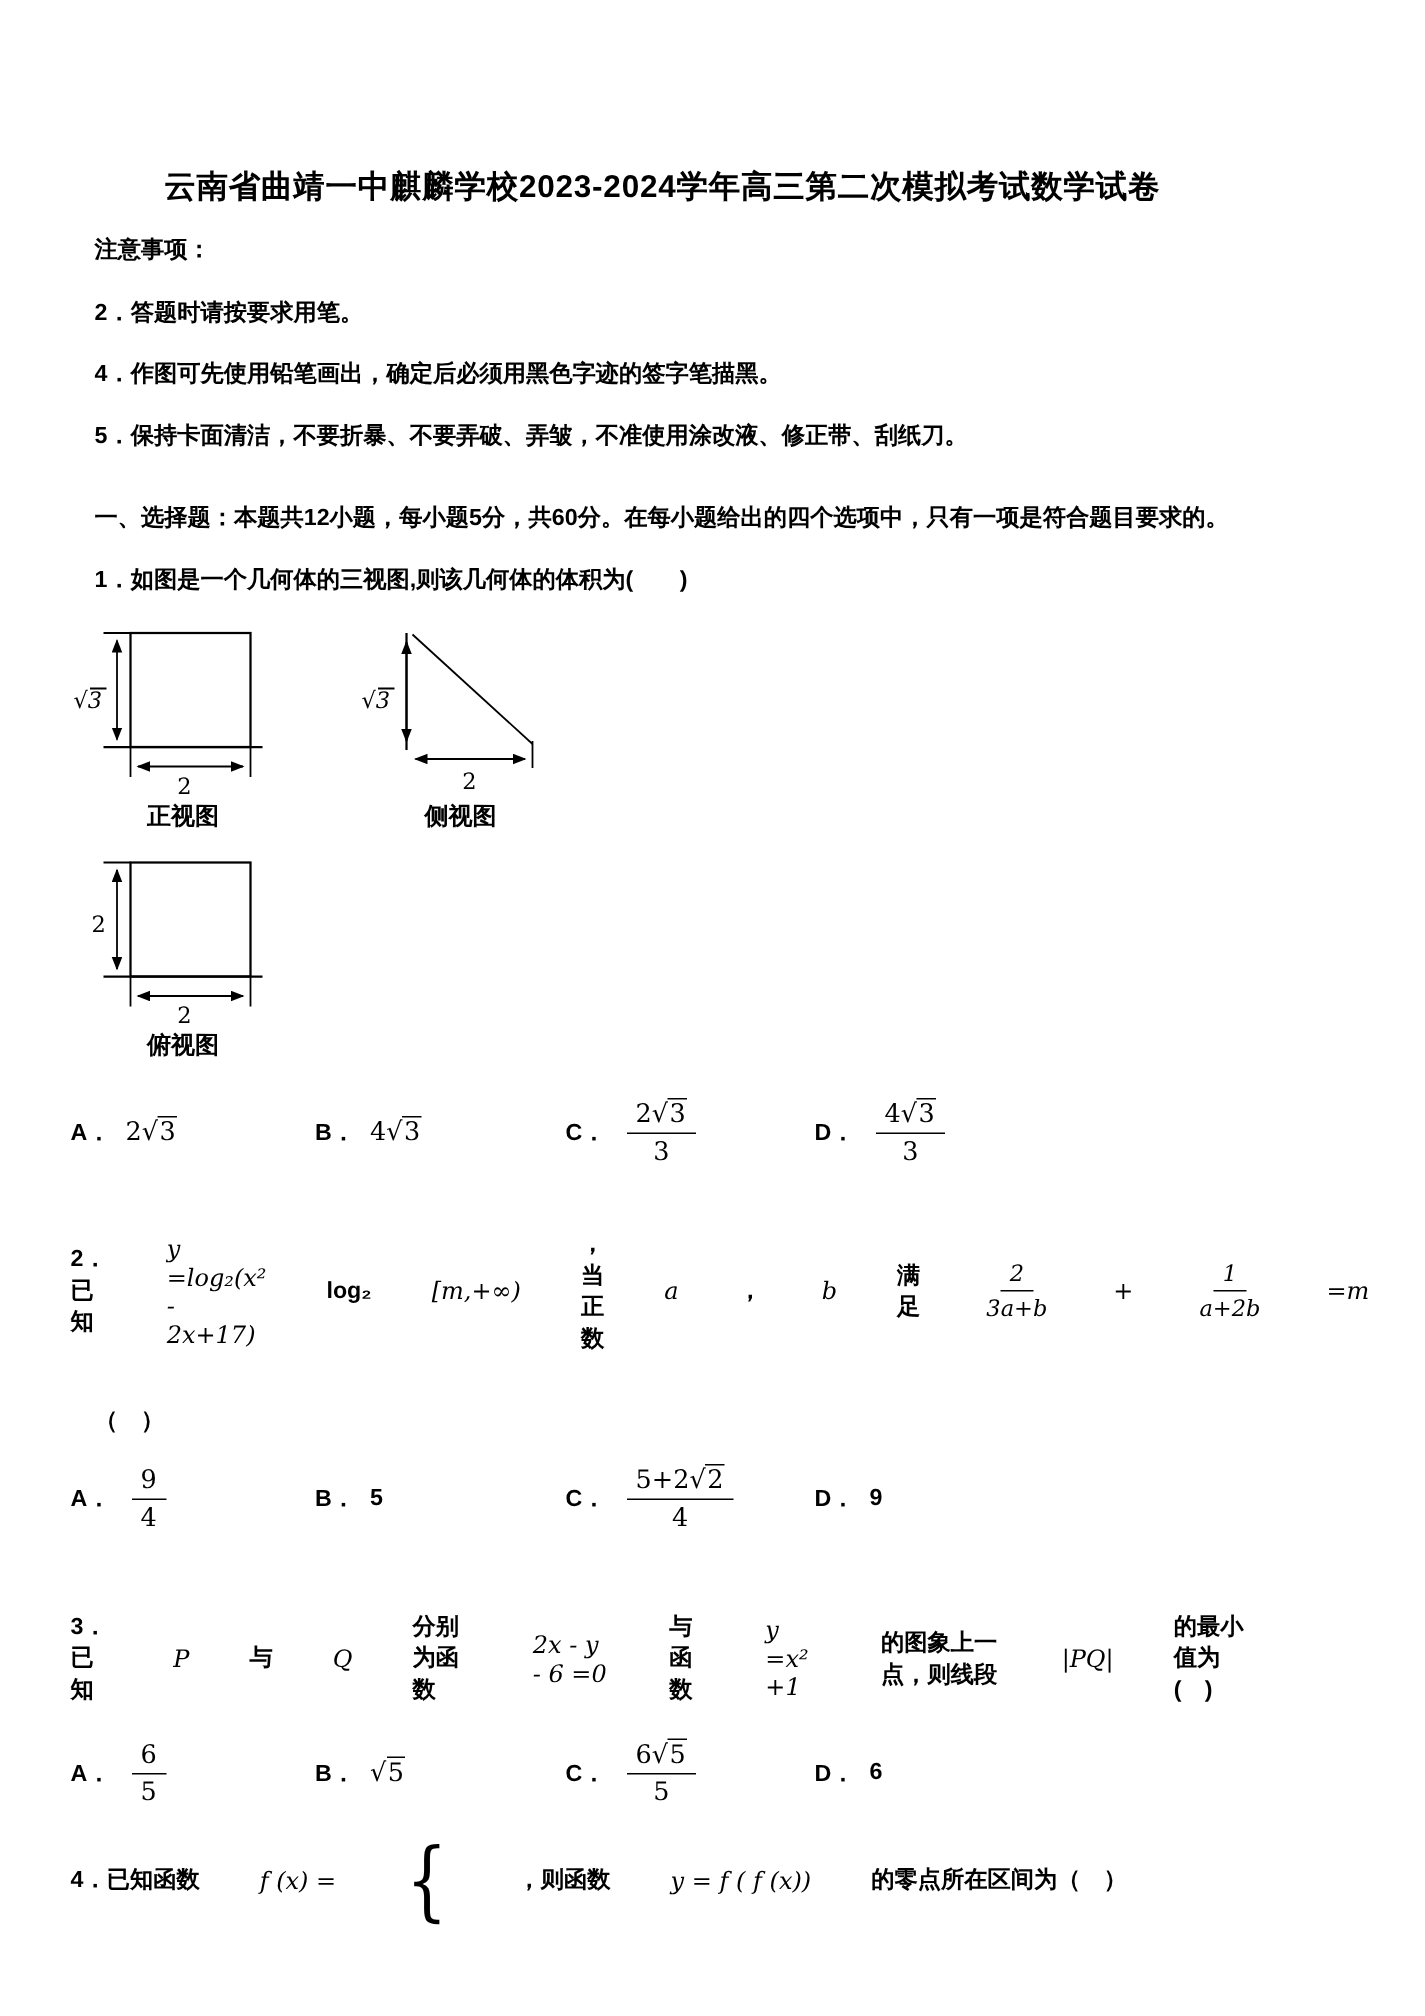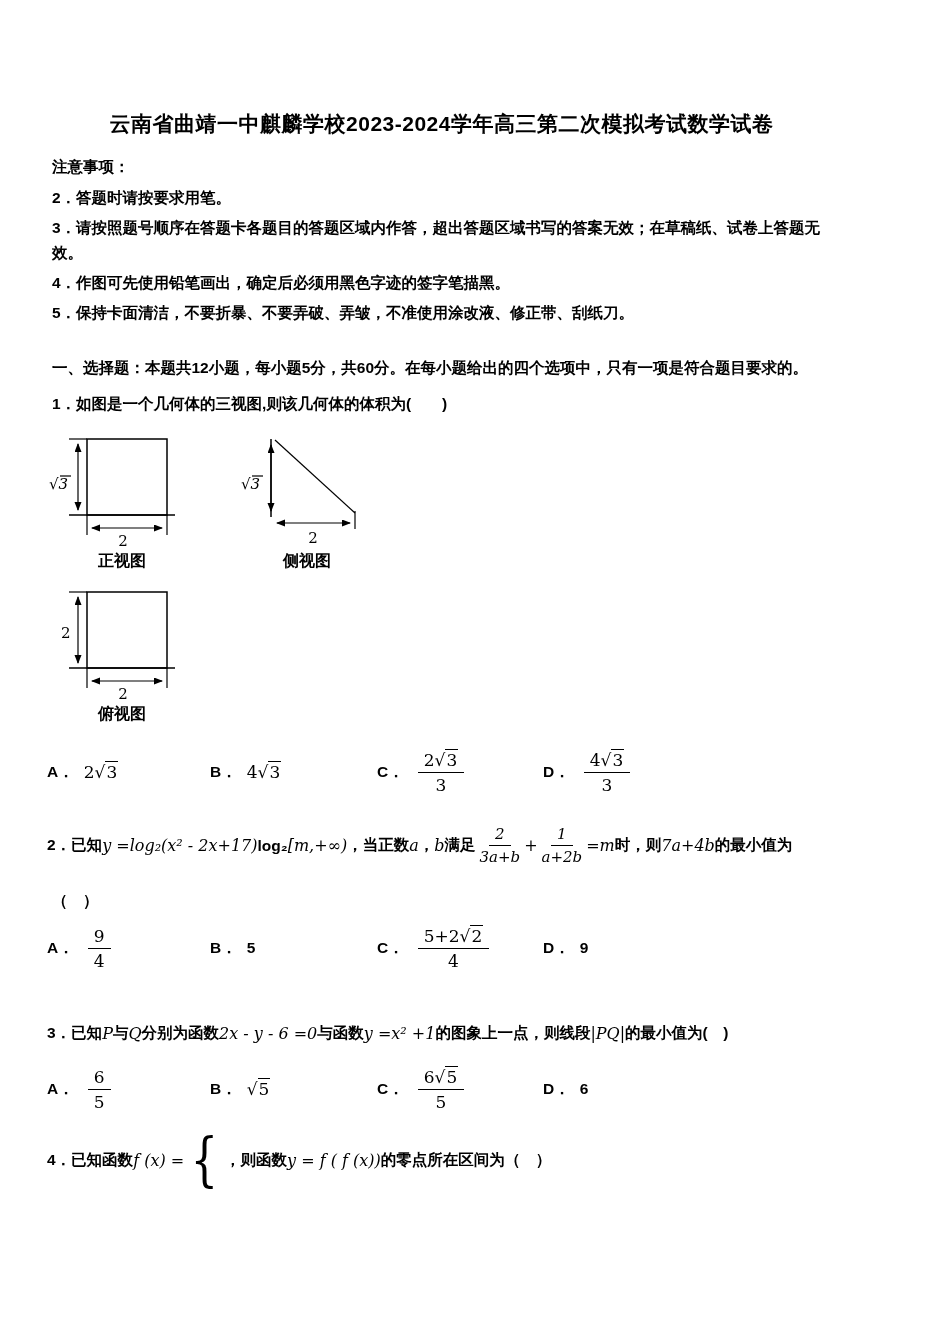--- a/index.html
+++ b/index.html
@@ -1,23 +1,23 @@
 <!DOCTYPE html>
 <html><head>
 <meta charset="utf-8">
 <style>
   html,body{margin:0;padding:0;background:#ffffff;}
   body{width:950px;height:1344px;overflow:hidden;color:#000;
        font-family:"Liberation Sans","DejaVu Sans",sans-serif;}
   .page{box-sizing:border-box;width:878px;height:1344px;padding:110px 42px 0 47px;background:#fff;}
   .title{margin:0 0 16px 0;text-align:center;font-size:21px;font-weight:700;letter-spacing:.5px;}
-  .cnp{margin:5px;font-size:15.5px;font-weight:700;line-height:25px;white-space:pre-wrap;}
+  .cnp{margin:16px;font-size:15.5px;font-weight:700;line-height:25px;white-space:pre-wrap;}
   .notice-head{line-height:26px;}
   .section{margin-top:30px;}
-  .qline{margin-top:11px;display:flex;align-items:center;flex-wrap:nowrap;}
+  .qline{margin-top:11px;display:flex;align-items:center;flex-wrap:nowrap;gap:40px;}
   .qline .cn{font-size:15.5px;font-weight:700;white-space:pre-wrap;}
   .math{font-family:"DejaVu Serif","Liberation Serif",serif;font-weight:400;font-size:16px;font-style:italic;white-space:pre-wrap;}
   .mup{font-style:normal;}
   .rt{font-style:normal;font-family:"DejaVu Serif",serif;}
   .rad{font-style:normal;border-top:1.3px solid #000;padding:0 1px;}
   .frac{display:inline-flex;flex-direction:column;align-items:center;vertical-align:middle;
         font-family:"DejaVu Serif","Liberation Serif",serif;font-weight:400;font-style:italic;margin:0 4px;}
   .frac .fn{border-bottom:1.3px solid #000;padding:0 6px 2px 6px;display:inline-flex;align-items:flex-end;}
   .frac .fd{padding-top:2px;}
   .opts{display:grid;grid-template-columns:163px 167px 166px 1fr;align-items:center;}
@@ -48,21 +48,20 @@
 </head>
 <body>
 
 <div class="page">
 
   <h1 class="title">云南省曲靖一中麒麟学校2023-2024学年高三第二次模拟考试数学试卷</h1>
 
   <div class="notice">
     <p class="cnp notice-head">注意事项：</p>
     <p class="cnp">2．答题时请按要求用笔。</p>
-    <p class="cnp">3．请按照题号顺序在答题卡各题目的答题区域内作答，超出答题区域书写的答案无效；在草稿纸、试卷上答题无效。</p>
     <p class="cnp">4．作图可先使用铅笔画出，确定后必须用黑色字迹的签字笔描黑。</p>
     <p class="cnp">5．保持卡面清洁，不要折暴、不要弄破、弄皱，不准使用涂改液、修正带、刮纸刀。</p>
   </div>
 
   <p class="cnp section">一、选择题：本题共12小题，每小题5分，共60分。在每小题给出的四个选项中，只有一项是符合题目要求的。</p>
 
   <p class="cnp" style="margin-top:11px;">1．如图是一个几何体的三视图,则该几何体的体积为(　　)</p>
 
   <div class="figrow">
     <div class="figbox">

